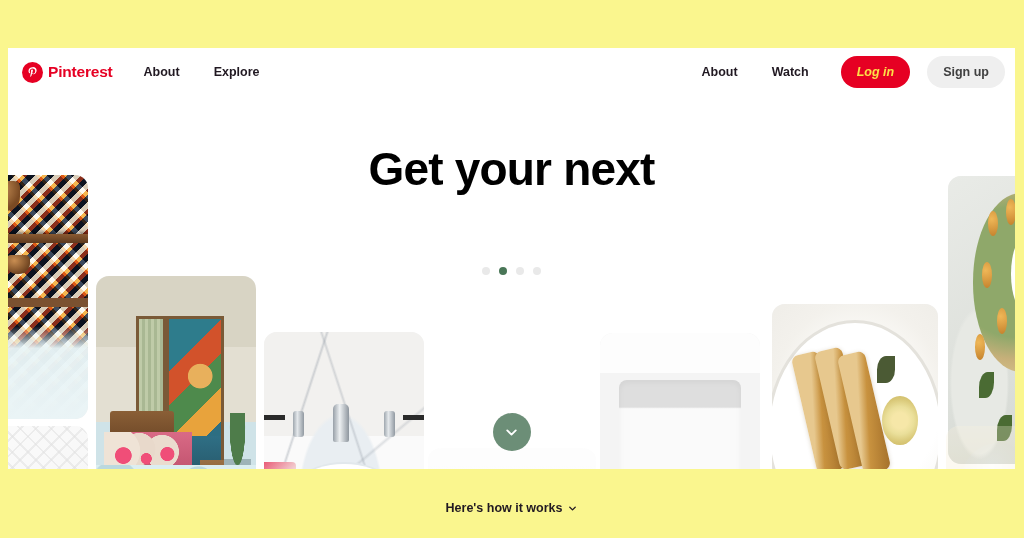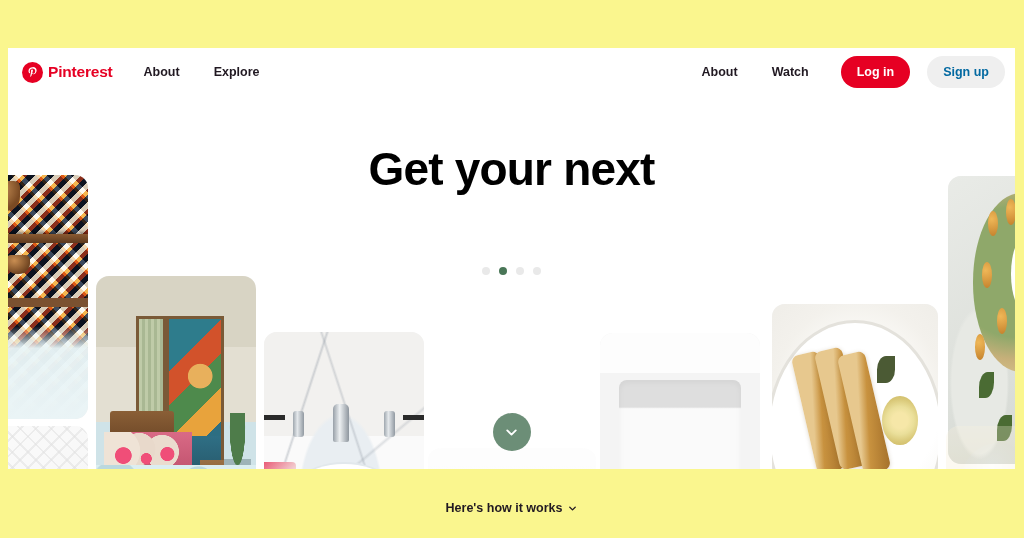--- a/index.html
+++ b/index.html
@@ -104,26 +104,27 @@
     font-weight: bold;
     border: none;
     border-radius: 22px;
     padding: 9px 16px;
     cursor: pointer;
     white-space: nowrap;
     font-family: "Liberation Sans", sans-serif;
   }
   .btn-login {
     background: #E60023;
-    color: #ffffff;
+    color: #fde047;
     margin-left: 9px;
+    font-style: italic;
   }
   .btn-signup {
     background: #EFEFEF;
-    color: #0369a1;
+    color: #404040;
     margin-left: 5px;
   }
 
   
   #hero {
     position: absolute;
     left: 0;
     top: 95px;
     width: 100%;
     text-align: center;

